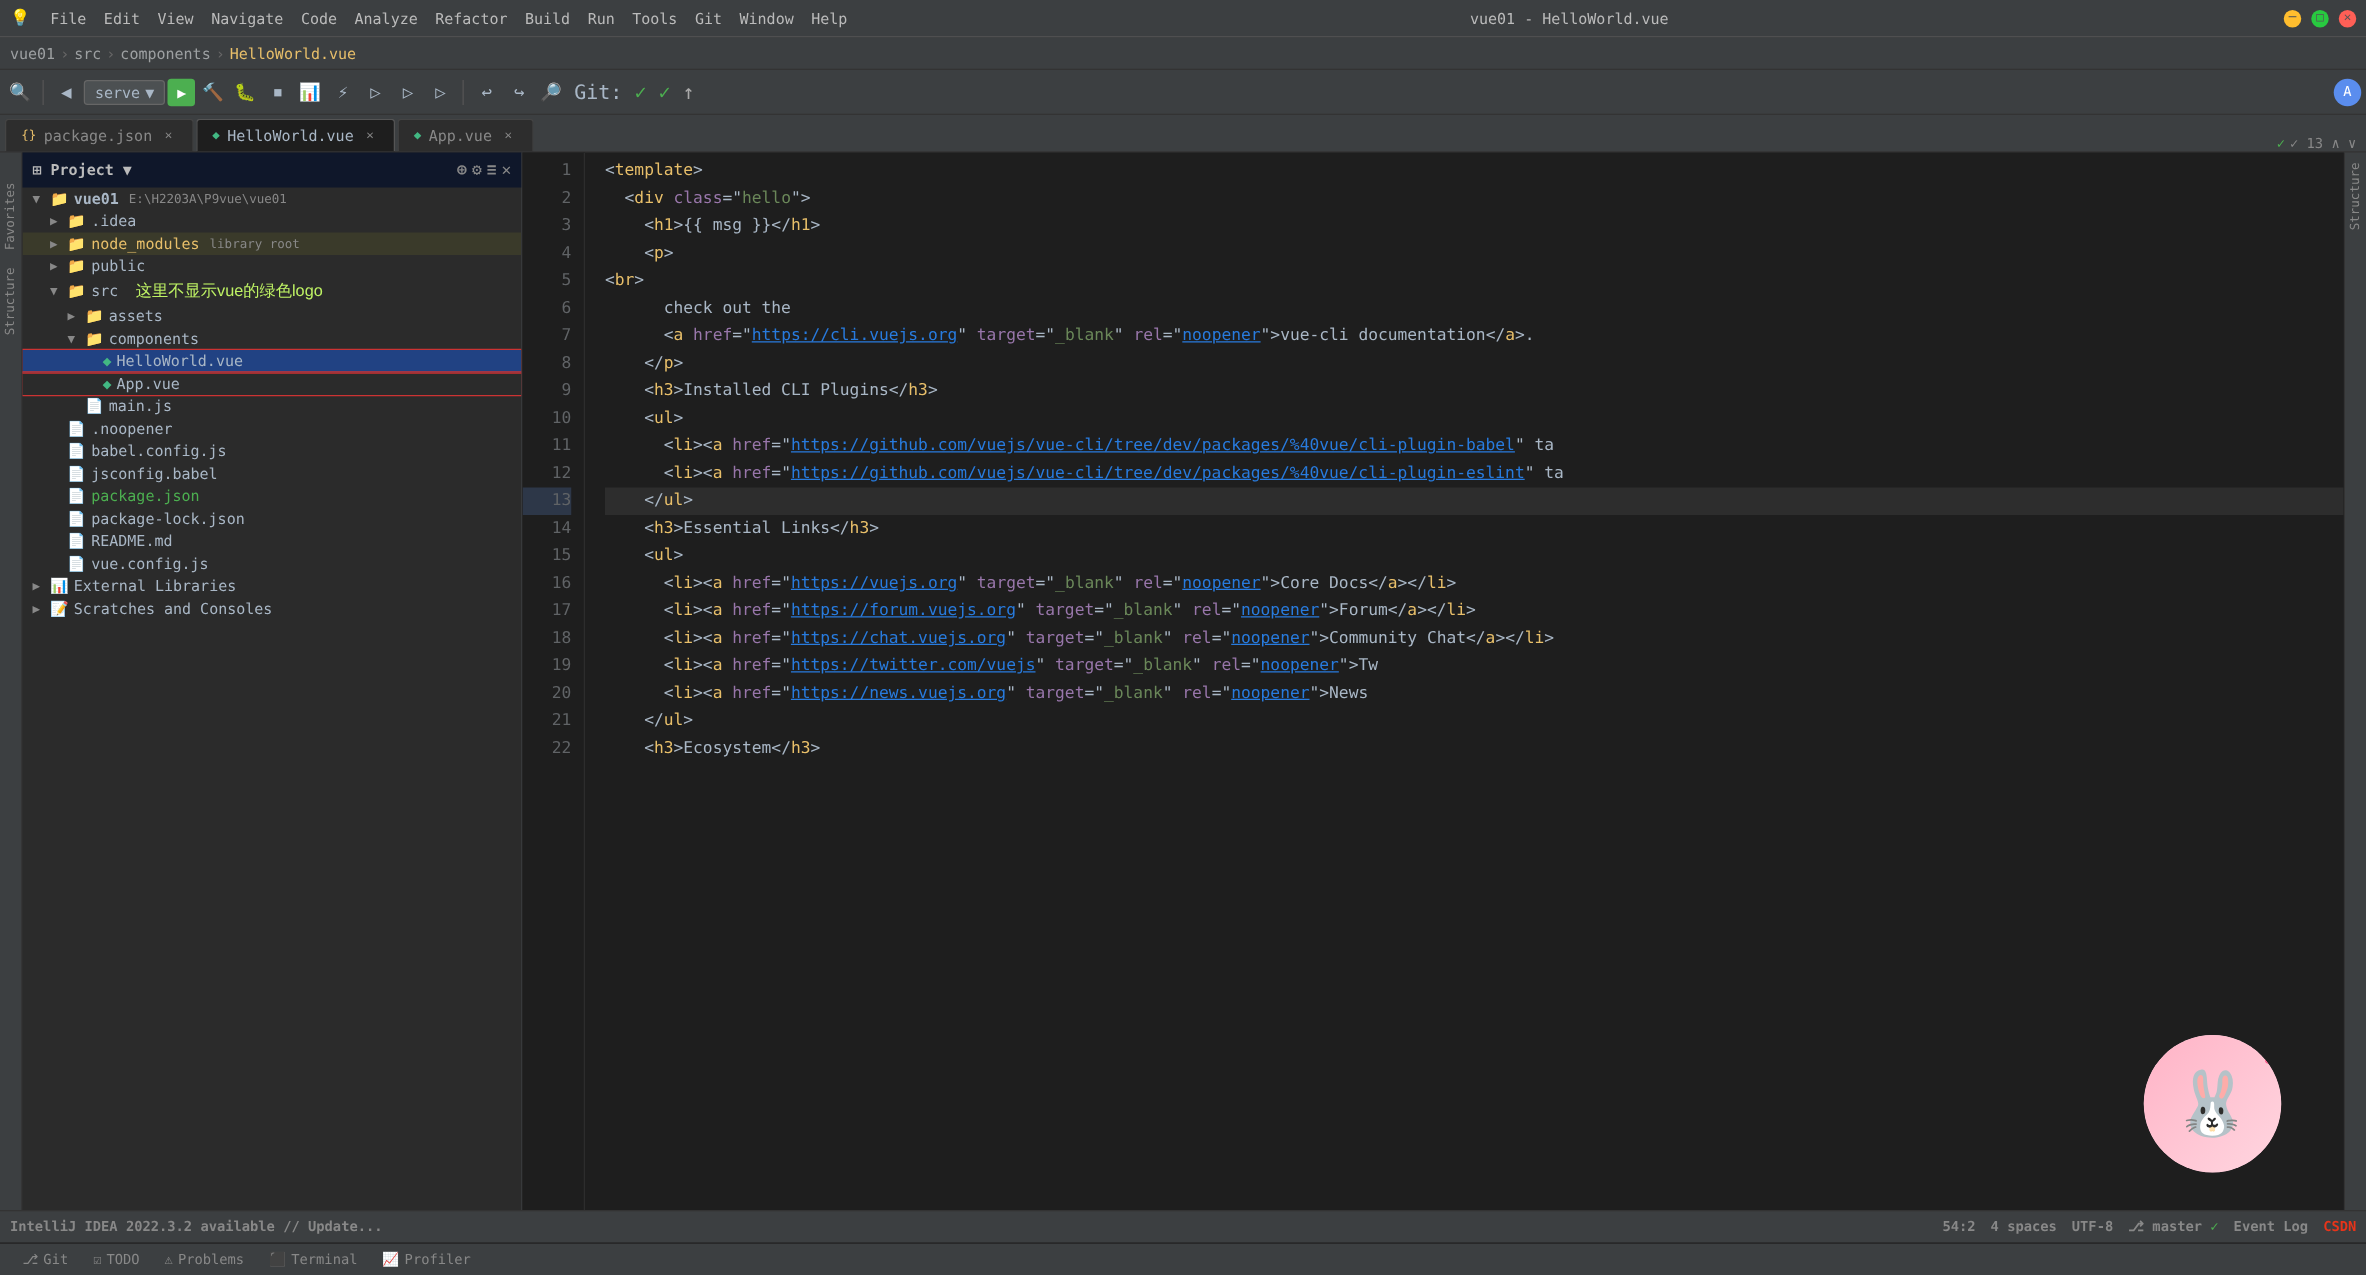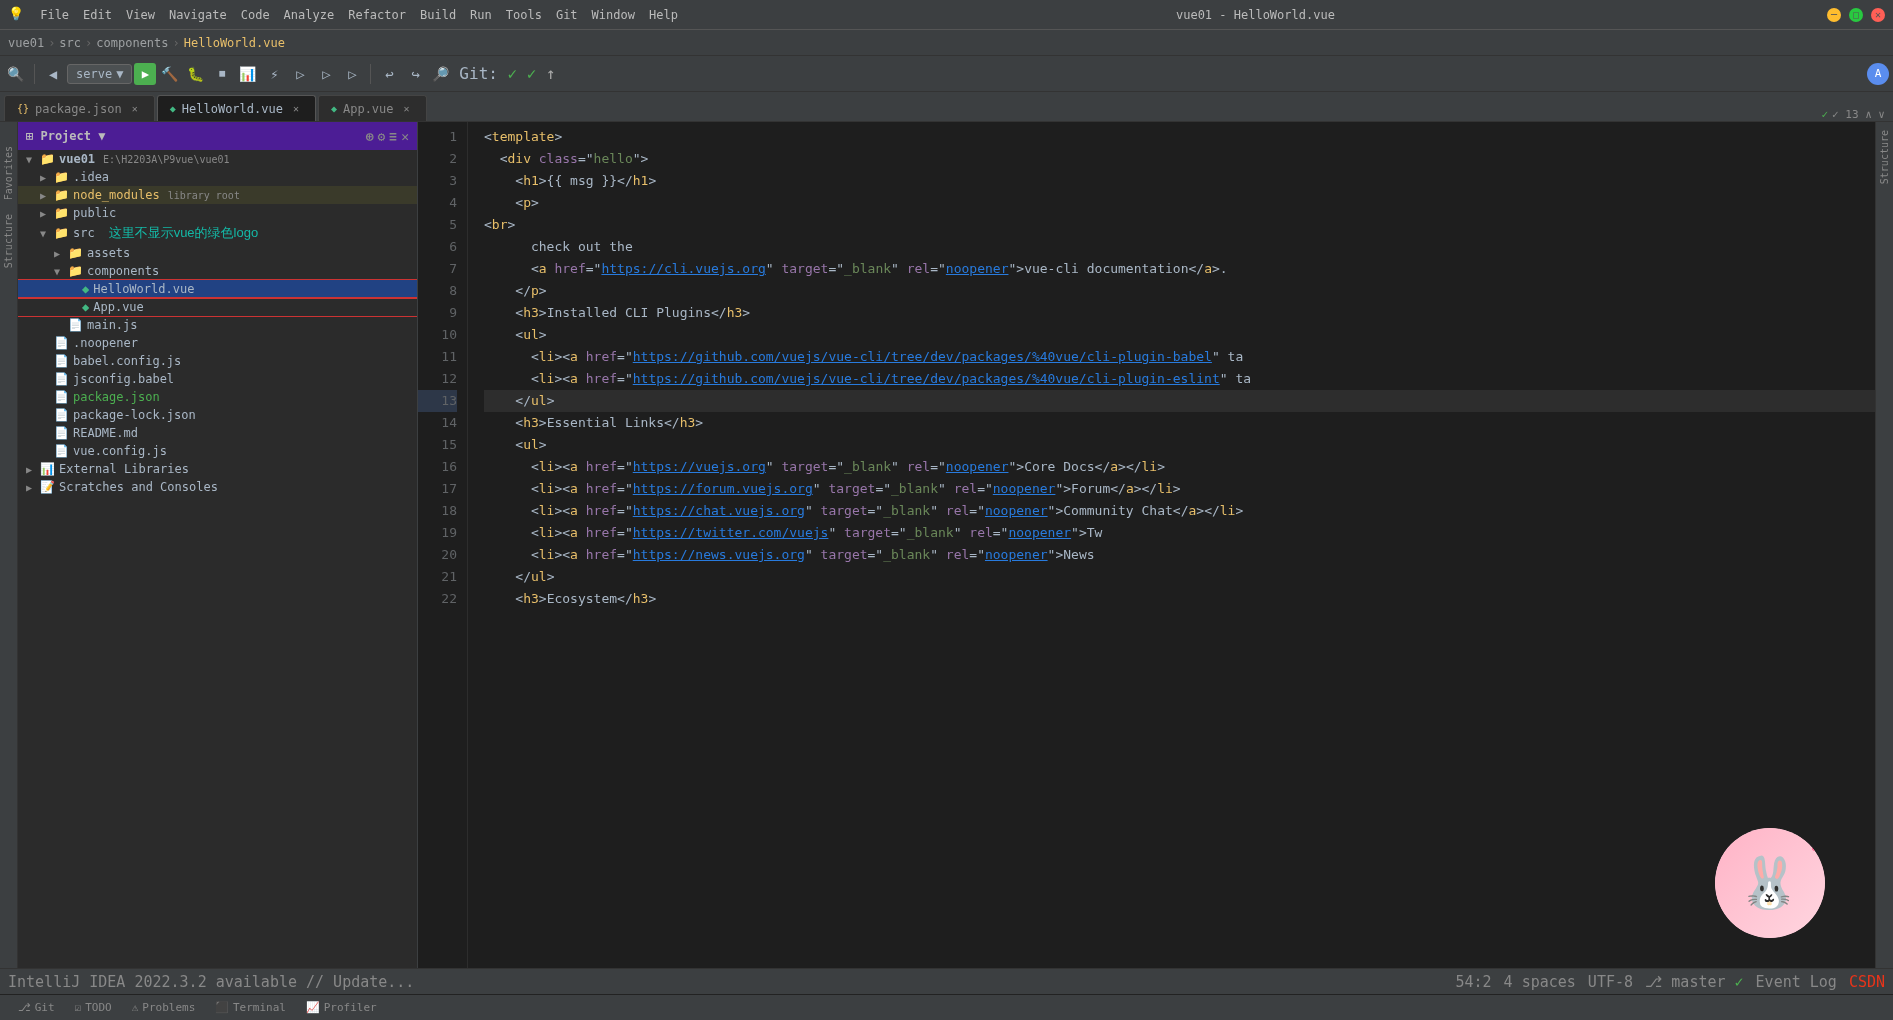--- a/index.html
+++ b/index.html
@@ -173,21 +173,21 @@
     #sidebar {
       width: 400px;
       min-width: 400px;
       background: #2b2b2b;
       border-right: 1px solid #3c3f41;
       display: flex;
       flex-direction: column;
     }
     #sidebar-header {
       height: 28px;
-      background: #4c1d95;
+      background: #0f172a;
       display: flex; align-items: center; justify-content: space-between;
       padding: 0 8px;
       font-size: 12px;
       font-weight: bold;
       color: #bbb;
     }
     #sidebar-header .header-icons {
       display: flex; gap: 4px;
     }
     #sidebar-header .header-icon {
@@ -269,24 +269,25 @@
     .text { color: #a9b7c6; }
     .url { color: #287bde; text-decoration: underline; }
 
     
     #status-bar {
       height: 26px;
       background: #3c3f41;
       display: flex;
       align-items: center;
       padding: 0 8px;
-      font-size: 15px;
+      font-size: 11px;
       color: #888;
       border-top: 1px solid #333;
       gap: 8px;
+      font-weight: bold;
     }
     #status-bar .left { display: flex; gap: 6px; align-items: center; flex: 1; }
     #status-bar .right { display: flex; gap: 12px; align-items: center; }
 
     
     #bottom-bar {
       height: 26px;
       background: #3c3f41;
       display: flex;
       align-items: center;
@@ -512,21 +513,21 @@
         <span class="name">public</span>
       </div>
 
       <div class="tree-item">
         <span class="indent" style="width:14px;"></span>
         <span class="arrow">▼</span>
         <span class="icon folder-icon">📁</span>
         <span class="name">src</span>
 
         <span style="position:relative; display:inline-block;">
-          <span style="color:#14b8a6; font-size:13px; font-family:'Microsoft YaHei',sans-serif; margin-left:10px; white-space:nowrap;">这里不显示vue的绿色logo</span>
+          <span style="color:#bef264; font-size:13px; font-family:'Microsoft YaHei',sans-serif; margin-left:10px; white-space:nowrap;">这里不显示vue的绿色logo</span>
           
         </span>
       </div>
 
       <div class="tree-item">
         <span class="indent" style="width:28px;"></span>
         <span class="arrow">▶</span>
         <span class="icon folder-icon">📁</span>
         <span class="name">assets</span>
       </div>

